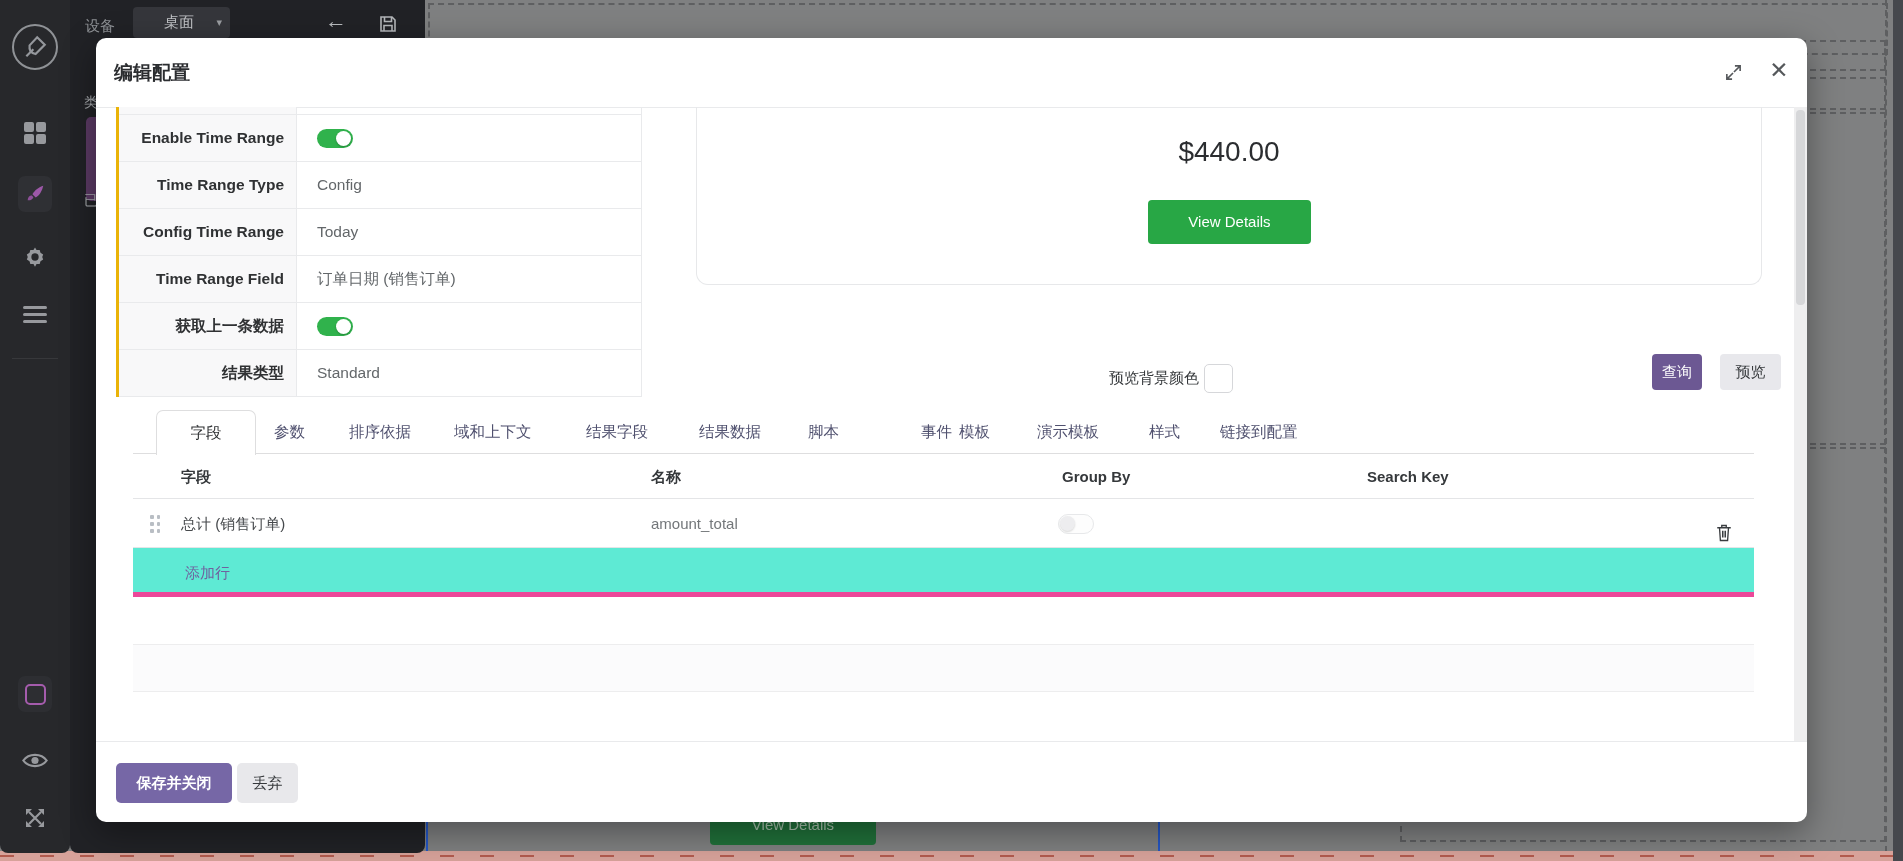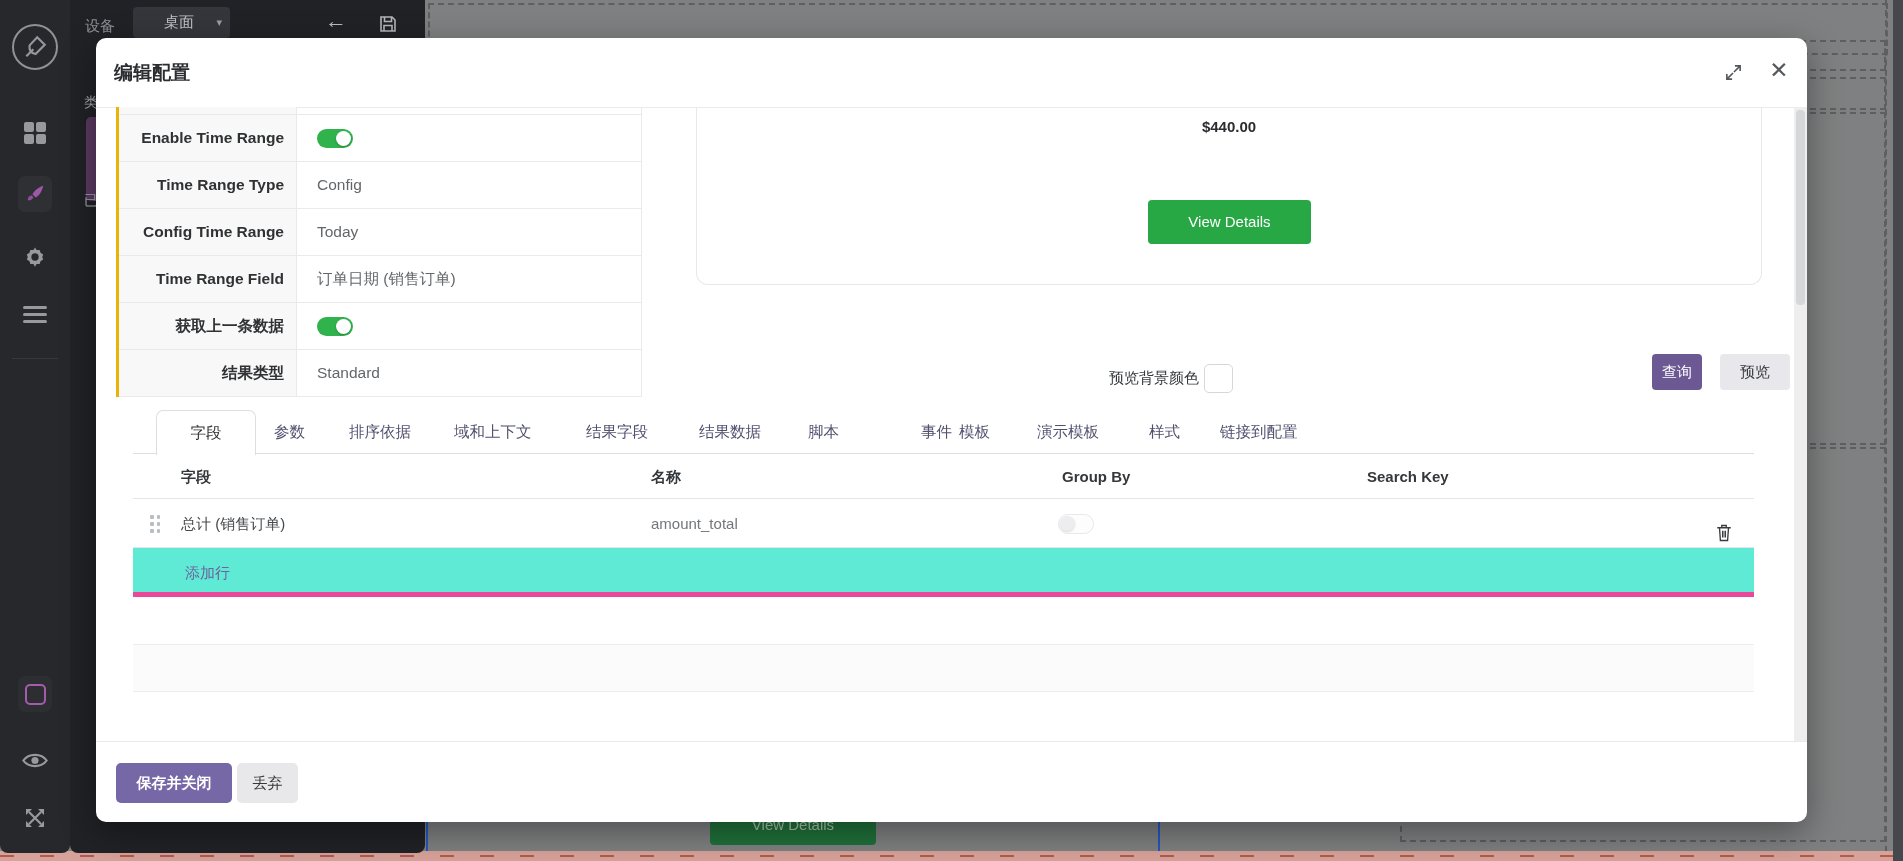--- a/index.html
+++ b/index.html
@@ -66,34 +66,34 @@
      font-size:15.5px;color:#63676a;}
   .switch{width:36px;height:19px;border-radius:10px;background:#30b24c;position:relative;}
   .switch .knob{position:absolute;top:2px;right:2px;width:15px;height:15px;border-radius:50%;background:#fff;
      box-shadow:0 1px 2px rgba(0,0,0,.25);}
   .switch.off{width:34px;height:18px;background:#fdfdfd;border:1px solid #e7e8ea;}
   .switch.off .knob{left:1px;top:1px;right:auto;background:#ededef;box-shadow:0 1px 2px rgba(0,0,0,.15);}
 
   
   #preview-card{left:600px;top:69px;width:1066px;height:178px;box-sizing:border-box;
      border:1px solid #e7e8ea;border-top:none;border-radius:0 0 12px 12px;text-align:center;}
-  #preview-amount{margin-top:11px;font-size:15px;font-weight:bold;color:#2b2d30;}
+  #preview-amount{margin-top:29px;font-size:28px;font-weight:normal;color:#2b2d30;}
   #preview-metric{margin-top:11px;font-size:15px;}
   #preview-metric .m-label{color:#8d9093;}
   #preview-metric .m-change{color:#e23c3c;margin-left:10px;}
   #preview-btn{left:451px;top:93px;width:163px;height:44px;background:#28a745;border-radius:4px;color:#fff;
      font-size:15px;line-height:44px;text-align:center;}
 
   
   #bg-color-label{left:903px;top:326px;width:200px;height:28px;line-height:28px;text-align:right;
      font-size:15px;color:#35383b;}
   #bg-color-swatch{left:1108px;top:326px;width:27px;height:27px;background:#fff;border:1px solid #d6d7da;border-radius:5px;}
   .btn{border-radius:4px;text-align:center;font-size:15px;}
   #query-btn{left:1556px;top:316px;width:50px;height:36px;line-height:36px;background:#6c5893;color:#fff;}
-  #preview-btn2{left:1624px;top:316px;width:70px;height:36px;line-height:36px;background:#e8e8ec;color:#35383b;}
+  #preview-btn2{left:1624px;top:316px;width:61px;height:36px;line-height:36px;background:#e8e8ec;color:#35383b;}
 
   
   #tabs-line{left:37px;top:415px;width:1621px;height:0;border-bottom:1px solid #dededf;}
   #tab-active{left:60px;top:372px;width:98px;height:44px;background:#fff;border:1px solid #dededf;border-bottom:none;
      border-radius:7px 7px 0 0;text-align:center;line-height:43px;font-size:15.5px;color:#2f3133;z-index:2;}
   .tab{top:372px;height:43px;line-height:43px;font-size:15.5px;color:#50516f;}
 
   
   #fields-table{left:37px;top:416px;width:1621px;}
   .trow{position:relative;width:1621px;box-sizing:border-box;}

